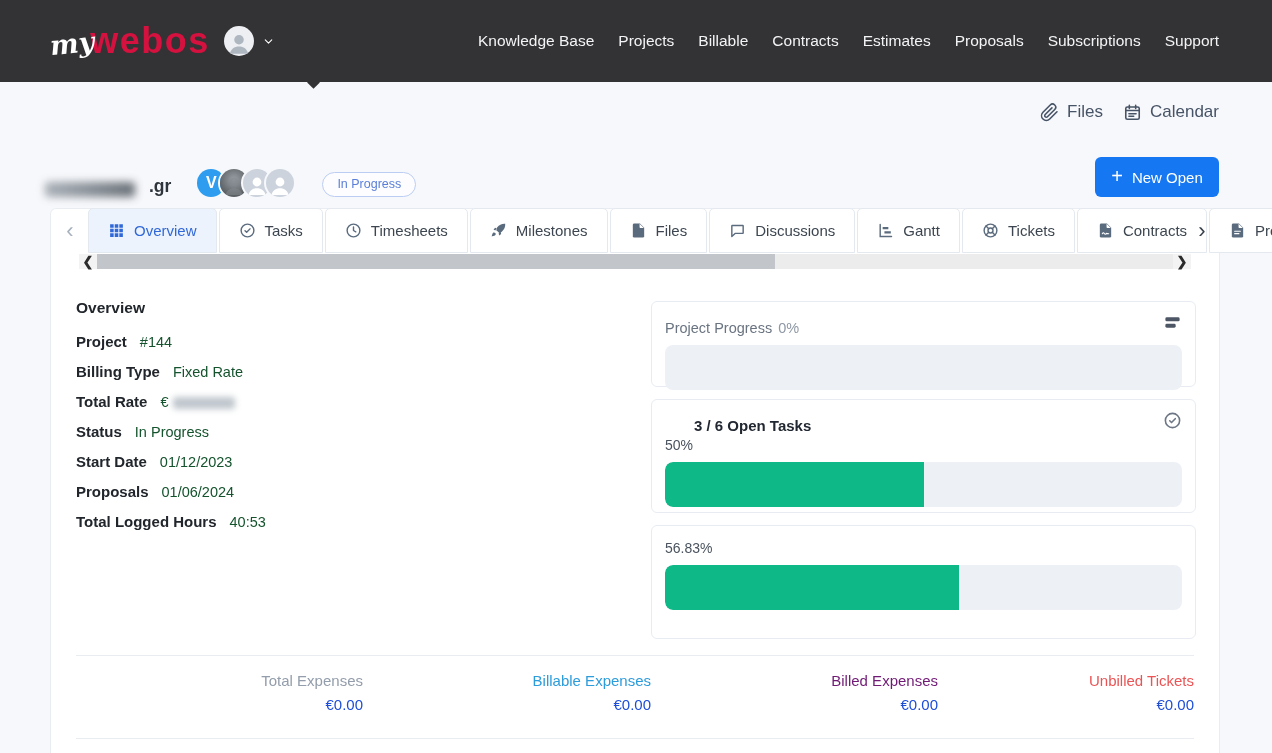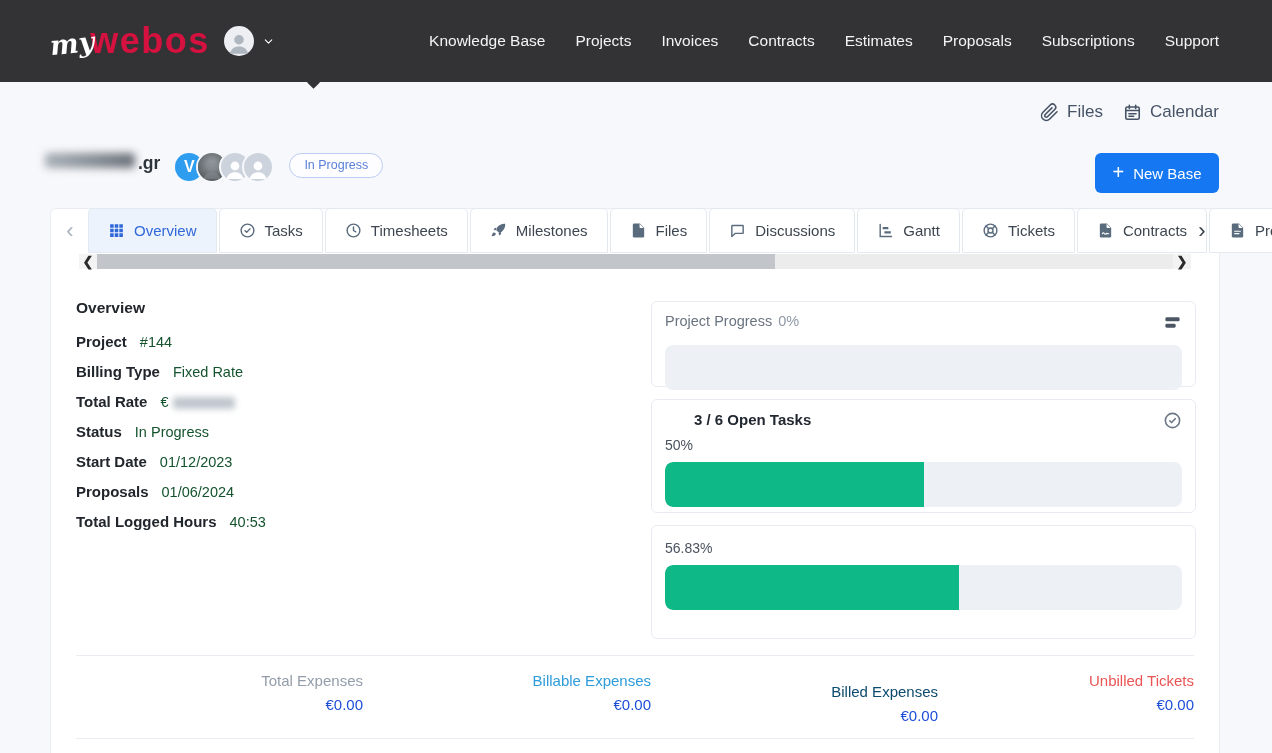--- a/index.html
+++ b/index.html
@@ -10,32 +10,32 @@
   
   .navbar { position:absolute; top:0; left:0; width:1272px; height:82px; background:#333234;
             display:flex; align-items:center; padding:0 53px 0 50px; z-index:5; }
   .logo-wrap { display:flex; align-items:baseline; cursor:pointer; }
   .logo-my { font-family:"DejaVu Serif", serif; font-style:italic; font-weight:bold; color:#fff;
              font-size:27px; transform:rotate(-6deg); margin-right:-4px; z-index:1; }
   .logo-webos { font-size:36px; font-weight:bold; color:#d5123f; letter-spacing:1.5px; text-transform:lowercase; }
   .user-menu { display:flex; align-items:center; gap:8px; margin-left:14px; cursor:pointer; }
   .nav-avatar { width:30px; height:30px; border-radius:50%; background:#edeff2; overflow:hidden; display:flex; align-items:flex-end; justify-content:center; }
   .nav-avatar svg { width:26px; height:26px; }
-  .nav-menu { margin-left:auto; display:flex; align-items:flex-start; gap:30px; }
+  .nav-menu { margin-left:auto; display:flex; align-items:flex-start; gap:24px; }
   .nav-menu a { color:#f3f4f5; font-size:15.5px; text-decoration:none; white-space:nowrap; cursor:pointer; }
   .nav-caret { position:absolute; left:309px; top:78px; width:9px; height:9px; background:#333234; transform:rotate(45deg); z-index:4; }
 
   
   .page { position:absolute; top:82px; left:0; width:1272px; height:671px; background:#f7f8fb; }
 
   .actions { position:absolute; top:20px; right:53px; display:flex; gap:20px; }
   .action-link { display:flex; align-items:center; gap:8px; color:#475467; font-size:17px; font-weight:500; cursor:pointer; }
   .action-link svg { width:19px; height:19px; stroke:#475467; }
 
-  .project-row { position:absolute; top:71px; left:45px; right:53px; height:44px; display:flex; align-items:flex-start; }
+  .project-row { position:absolute; top:71px; left:45px; right:53px; height:44px; display:flex; align-items:flex-end;gap:11px; }
   .blur-title { width:90px; height:15px; border-radius:3px; background:linear-gradient(90deg,#9aa2aa,#4e565e); filter:blur(4px); opacity:.85; }
   .title-suffix { font-size:17.5px; font-weight:600; color:#2e343b; margin-left:3px; }
   .avatar-group { display:flex; margin-left:15px; }
   .avatar { width:28px; height:28px; border-radius:50%; box-shadow:0 0 0 2px #f7f8fb; position:relative; overflow:hidden; flex:none; }
   .avatar + .avatar { margin-left:-5px; }
   .avatar.logo-av { background:#2e9df0; color:#fff; font-weight:bold; font-size:16px; display:flex; align-items:center; justify-content:center; }
   .avatar.photo-av { background:radial-gradient(circle at 50% 38%, #9aa0a6 0%, #5c6165 70%); }
   .avatar.ph-av { background:#ccd3dd; display:flex; align-items:flex-end; justify-content:center; }
   .avatar.ph-av svg, .avatar.photo-av svg { width:24px; height:24px; }
   .status-badge { margin-left:17px; padding:4px 14px 5px; border:1px solid #bccdf3; border-radius:13px;
@@ -74,41 +74,41 @@
   .overview-col { position:absolute; left:25px; top:30px; width:520px; }
   .overview-heading { font-size:15.5px; font-weight:bold; color:#21262c; margin-bottom:16px; }
   .field-row { display:flex; align-items:baseline; gap:13px; height:30px; }
   .field-label { font-size:15px; font-weight:bold; color:#21262c; }
   .field-value { font-size:14.5px; color:#14532d; }
   .redacted { display:inline-block; width:62px; height:12px; border-radius:3px; background:#aab3bc;
               filter:blur(3px); opacity:.75; vertical-align:middle; margin-left:5px; }
 
   .cards-col { position:absolute; left:600px; top:32px; width:545px; display:flex; flex-direction:column; gap:12px; }
   .pcard { background:#fff; border:1px solid #e8ecf2; border-radius:6px; padding:11px 13px; }
-  .pcard-title-row { display:flex; justify-content:space-between; align-items:flex-start; }
+  .pcard-title-row { display:flex; justify-content:space-between; align-items:flex-end; }
   .pcard-title-muted { font-size:14.5px; color:#6a7480; }
   .pcard-title-muted .inline-val { color:#8e98a4; margin-left:6px; }
   .pcard-title-bold { font-size:15px; font-weight:bold; color:#222831;margin-left:29px; }
   .pcard-pct { font-size:14px; color:#4a535e; margin-top:3px; }
   .pcard-icon { color:#4c5664; flex:none; }
   .pcard-icon svg { width:19px; height:19px; }
   .bar { height:45px; background:#edf1f6; border-radius:8px; margin-top:9px; overflow:hidden; }
   .bar-fill { height:100%; background:#0eb987; border-radius:8px 0 0 8px; }
 
   .divider { position:absolute; left:25px; right:25px; border-top:1px solid #e9edf2; }
   .divider.d1 { top:386px; }
   .divider.d2 { top:469px; }
 
   .expenses { position:absolute; top:403px; left:25px; right:25px; display:grid;
               grid-template-columns:287px 288px 287px 1fr;text-align:right; }
   .exp-label { font-size:15px; font-weight:500; }
   .exp-value { font-size:15px; color:#1d4ed8; margin-top:7px; }
   .exp-0 .exp-label { color:#939dab; }
   .exp-1 .exp-label { color:#2d9cdb; }
-  .exp-2 .exp-label { color:#0c4a6e;margin-top:11px; }
+  .exp-2 .exp-label { color:#701a75; }
   .exp-3 .exp-label { color:#ea5455; }
 
   svg.stroked { fill:none; stroke:currentColor; stroke-width:2; stroke-linecap:round; stroke-linejoin:round; }
 </style>
 </head>
 <body>
 
 <div class="app">
 
   <header class="navbar">
@@ -123,21 +123,21 @@
           <path d="M3.5 22c.9-4.5 4.3-6.8 8.5-6.8s7.6 2.3 8.5 6.8z" fill="#aeb6c0"></path>
         </svg>
       </span>
       <svg class="stroked" width="13" height="13" viewBox="0 0 24 24" style="color:#fff">
           <path d="M6 9l6 6 6-6"></path>
         </svg>
     </div>
     <nav class="nav-menu">
       <a>Knowledge Base</a>
       <a>Projects</a>
-      <a>Invoices</a>
+      <a>Billable</a>
       <a>Contracts</a>
       <a>Estimates</a>
       <a>Proposals</a>
       <a>Subscriptions</a>
       <a>Support</a>
     </nav>
   </header>
   <div class="nav-caret"></div>
 
   <div class="page">
@@ -180,21 +180,21 @@
         <span class="avatar ph-av">
           <svg viewBox="0 0 24 24">
             <circle cx="12" cy="9" r="4.4" fill="#fff"></circle>
             <path d="M3.5 22c.9-4.5 4.3-6.8 8.5-6.8s7.6 2.3 8.5 6.8z" fill="#fff"></path>
           </svg>
         </span>
       </span>
       <span class="status-badge">In Progress</span>
       <button class="new-task-btn">
         <span class="plus-glyph">+</span>
-        <span>New Base</span>
+        <span>New Open</span>
       </button>
     </div>
 
     <div class="main-card">
 
       <div class="tabs-row">
         <button class="tab-scroll left">
           <span>‹</span>
         </button>
         <div class="tabs">

